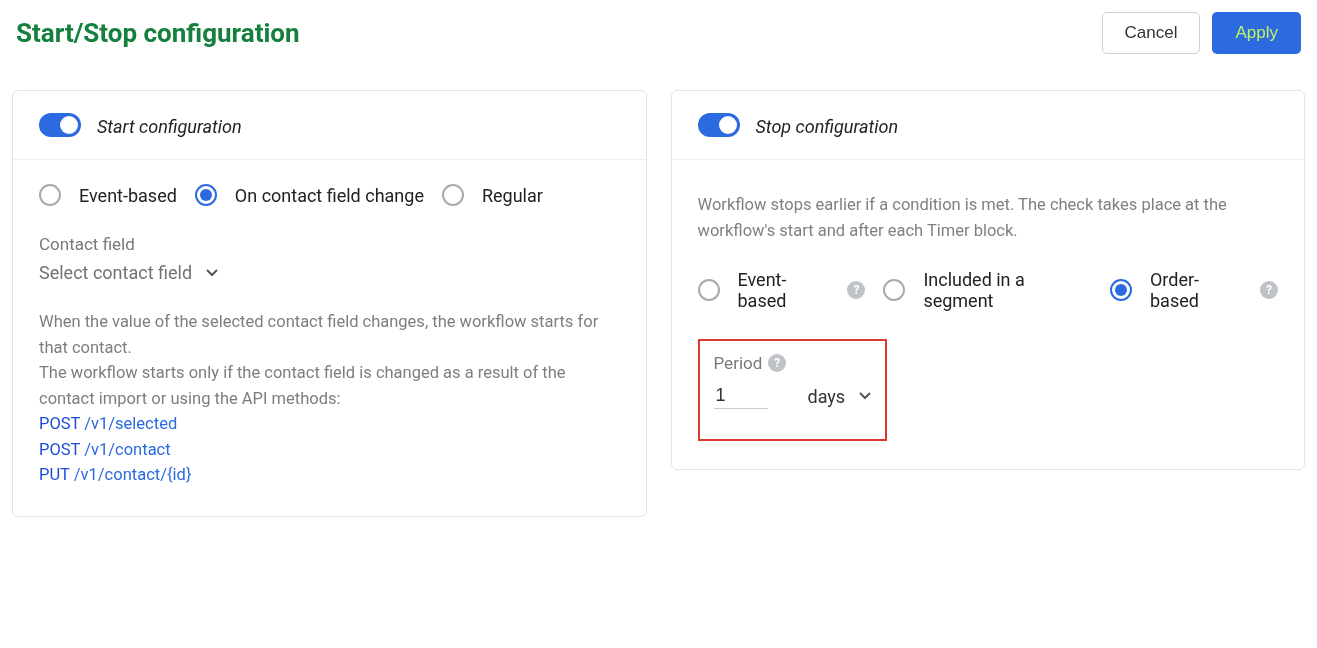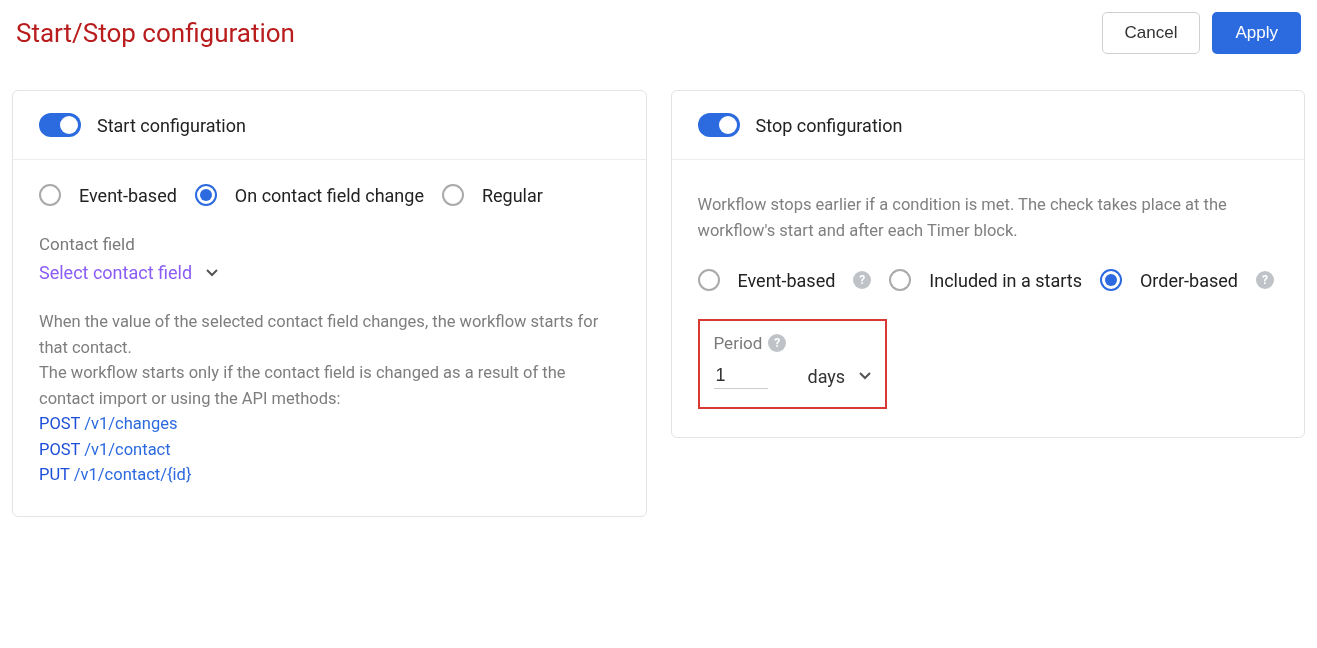--- a/index.html
+++ b/index.html
@@ -13,57 +13,58 @@
   }
   .header {
     display: flex;
     justify-content: space-between;
     align-items: center;
     margin-bottom: 36px;
     padding: 0 4px;
   }
   .page-title {
     font-size: 26px;
-    font-weight: 400;
-    color: #b91c1c;
+    font-weight: 700;
+    color: #15803d;
   }
   .header-actions { display: flex; gap: 12px; }
   .btn {
     padding: 10px 22px;
     font-size: 17px;
     border-radius: 5px;
     cursor: pointer;
     border: 1px solid transparent;
   }
   .btn-cancel {
     background: #fff;
     border-color: #d0d0d0;
     color: #333;
   }
   .btn-apply {
     background: #2b6adf;
-    color: #ffffff;
+    color: #bef264;
   }
   .panels {
     display: flex;
     gap: 24px;
     align-items: flex-start;
   }
   .panel {
     flex: 1;
     border: 1px solid #e4e4e4;
     border-radius: 6px;
     background: #fff;
   }
   .panel-head {
     display: flex;
-    align-items: center;
+    align-items: flex-end;
     gap: 16px;
     padding: 22px 26px;
     border-bottom: 1px solid #eee;
+    font-style: italic;
   }
   .panel-title {
     font-size: 18px;
     color: #222;
   }
   .toggle {
     width: 42px;
     height: 24px;
     border-radius: 12px;
     background: #2b6adf;
@@ -112,21 +113,21 @@
     margin-bottom: 8px;
     display: flex;
     align-items: center;
     gap: 6px;
   }
   .select-like {
     display: flex;
     align-items: center;
     gap: 14px;
     font-size: 18px;
-    color: #8b5cf6;
+    color: #737373;
     cursor: pointer;
     margin-bottom: 26px;
   }
   .chevron {
     width: 12px;
     height: 8px;
   }
   .help-text {
     font-size: 16.5px;
     color: #7e7e7e;
@@ -153,21 +154,21 @@
     color: #fff;
     font-size: 12px;
     font-weight: 700;
     display: inline-flex;
     align-items: center;
     justify-content: center;
     flex-shrink: 0;
   }
   .period-box {
     border: 2px solid #d83a33;
-    padding: 12px 14px 18px;
+    padding: 12px 14px 30px;
     display: inline-block;
   }
   .period-ctrls {
     display: flex;
     align-items: center;
     font-size: 18px;
     color: #333;
     margin-top: 10px;
   }
   .period-num {
@@ -225,21 +226,21 @@
       <div class="select-like">
         <span>Select contact field</span>
         <svg class="chevron" viewBox="0 0 12 8">
             <path d="M1 1l5 5 5-5" fill="none" stroke="#555" stroke-width="2"></path>
           </svg>
       </div>
 
       <div class="help-text">
         <span>When the value of the selected contact field changes, the workflow starts for that contact.</span><br>
         <span>The workflow starts only if the contact field is changed as a result of the contact import or using the API methods:</span><br>
-        <span class="api-line"><span class="dark">POST</span> <a href="#" class="api-link">/v1/changes</a></span><br>
+        <span class="api-line"><span class="dark">POST</span> <a href="#" class="api-link">/v1/selected</a></span><br>
         <span class="api-line"><span class="dark">POST</span> <a href="#" class="api-link">/v1/contact</a></span><br>
         <span class="api-line"><span class="dark">PUT</span> <a href="#" class="api-link">/v1/contact/{id}</a></span>
       </div>
     </div>
   </div>
 
   <div class="panel">
     <div class="panel-head">
       <div class="toggle"></div>
       <div class="panel-title">Stop configuration</div>
@@ -248,21 +249,21 @@
       <div class="desc">Workflow stops earlier if a condition is met. The check takes place at the workflow's start and after each Timer block.</div>
 
       <div class="radio-group">
         <div class="radio-row">
           <span class="radio"></span>
           <span>Event-based</span>
           <span class="help-icon">?</span>
         </div>
         <div class="radio-row">
           <span class="radio"></span>
-          <span>Included in a starts</span>
+          <span>Included in a segment</span>
         </div>
         <div class="radio-row">
           <span class="radio checked"></span>
           <span>Order-based</span>
           <span class="help-icon">?</span>
         </div>
       </div>
 
       <div class="period-box">
         <div class="field-label">

